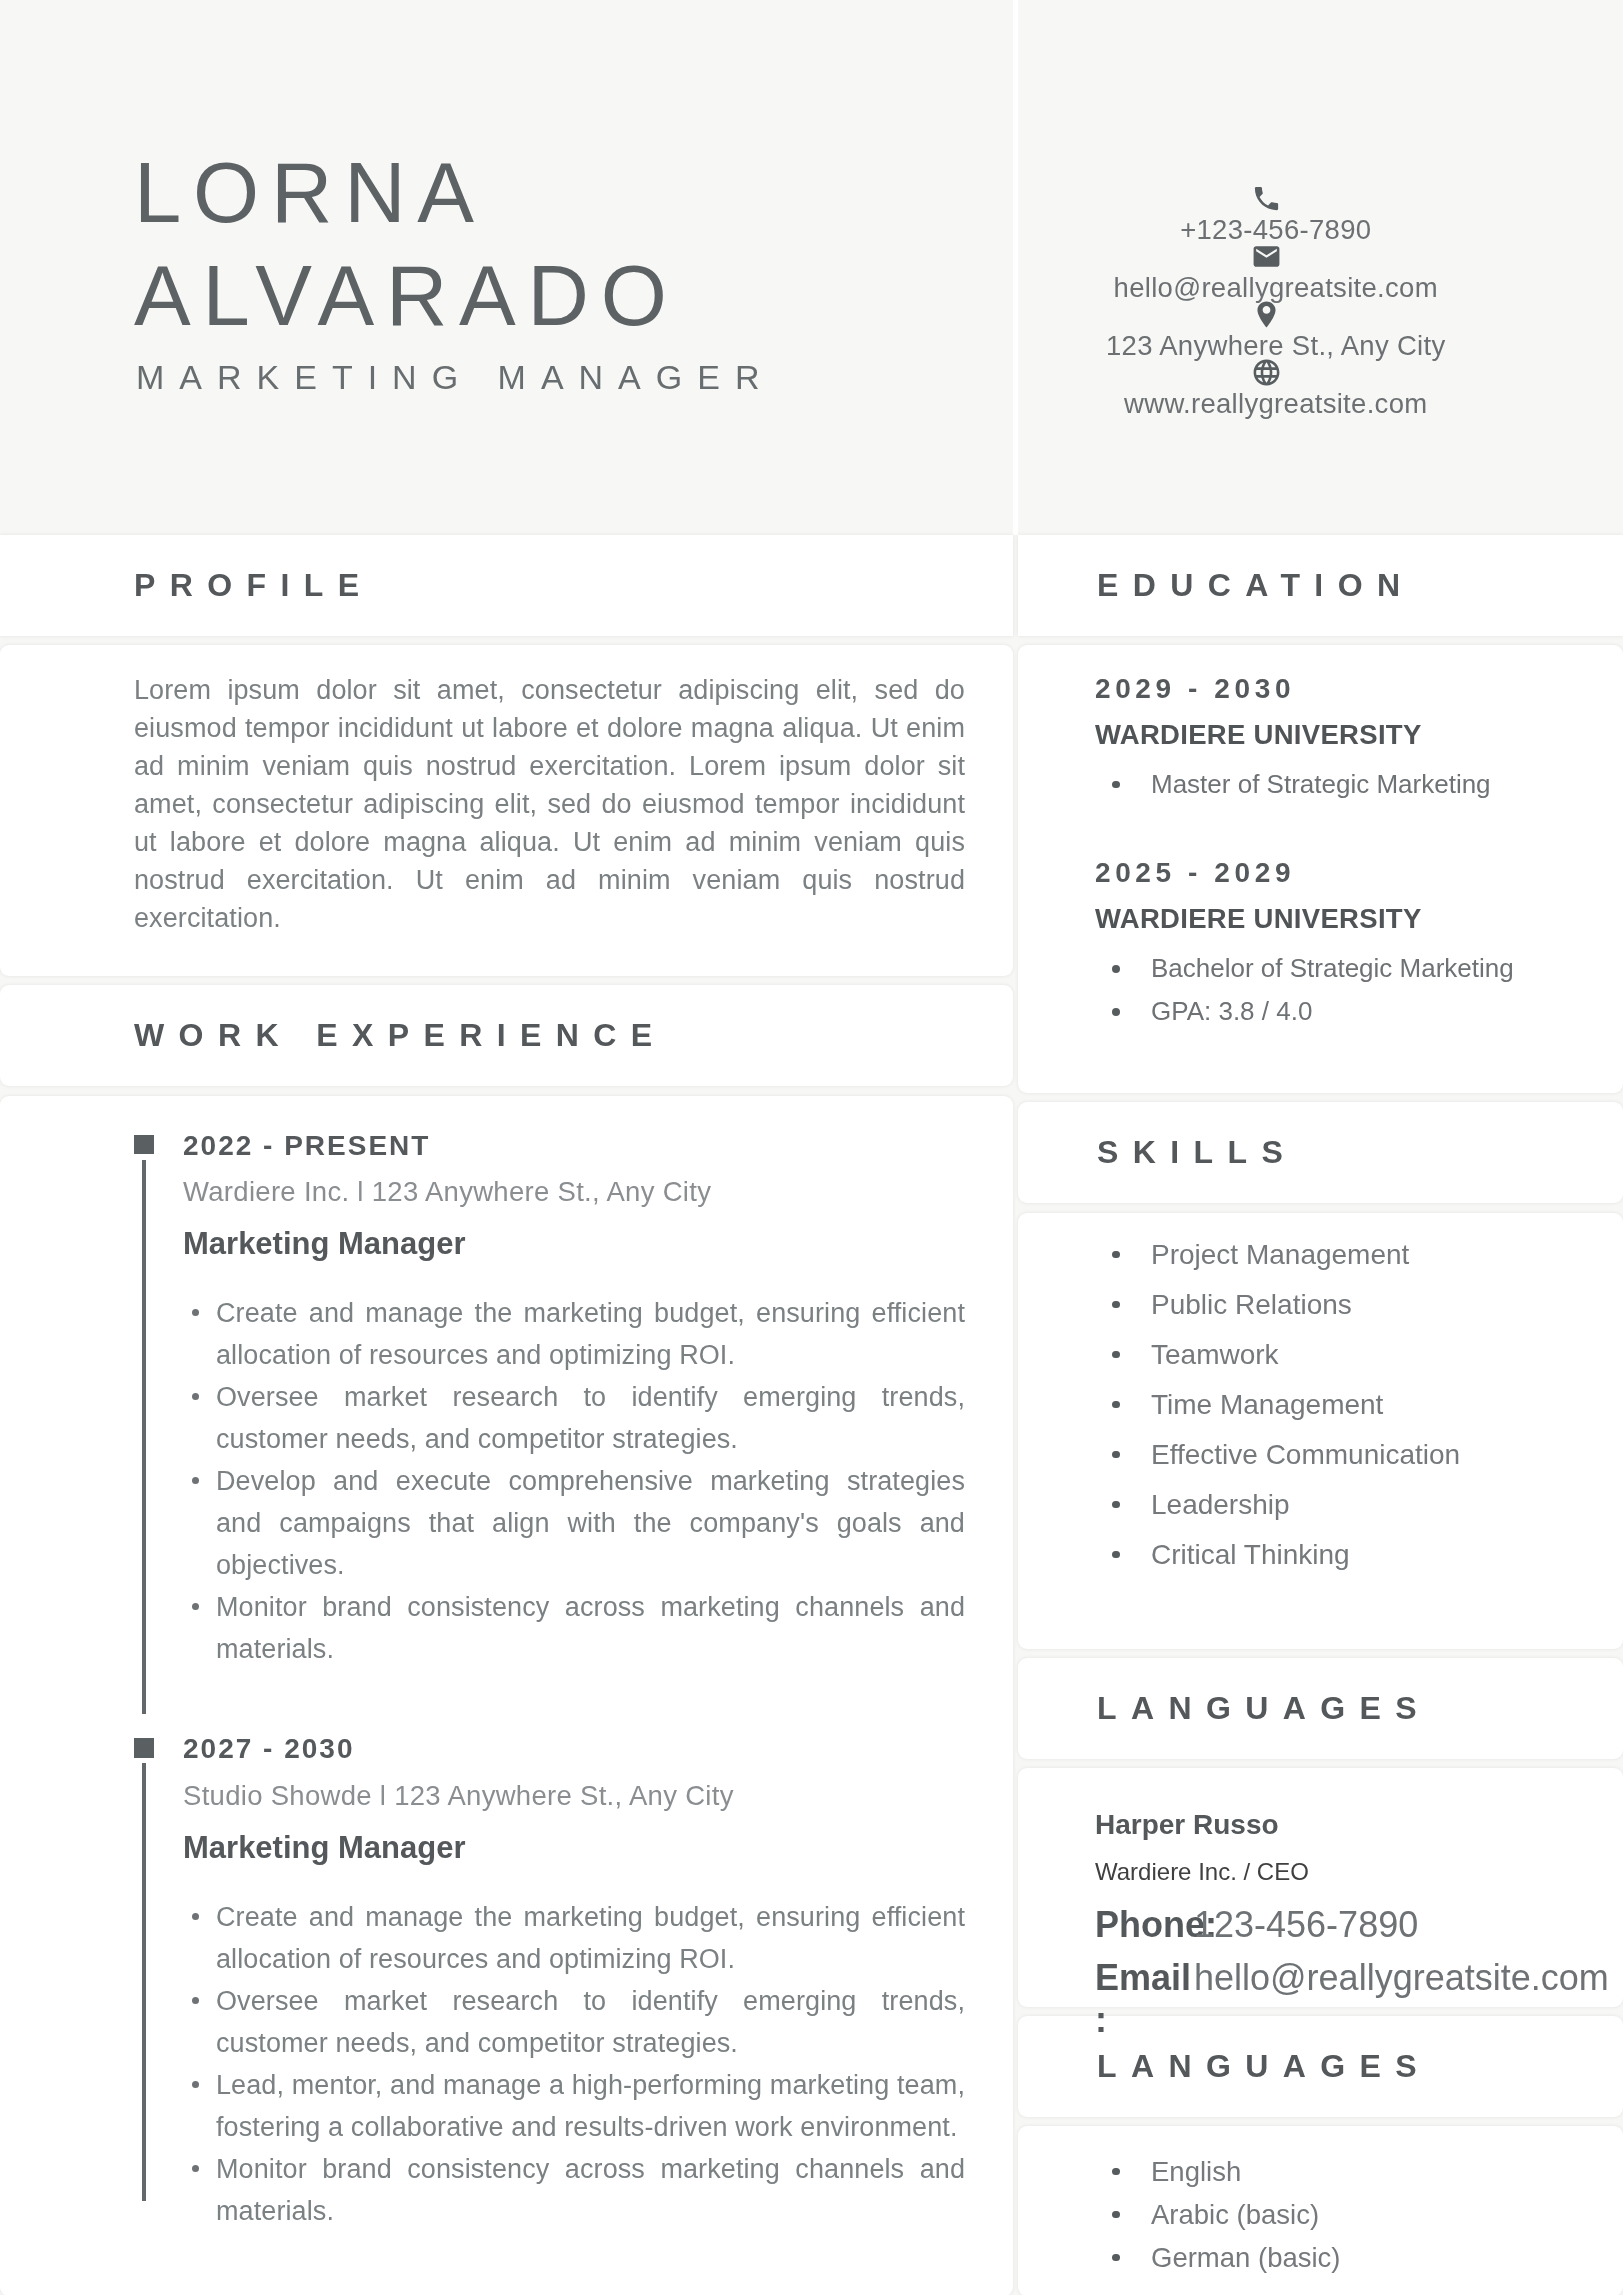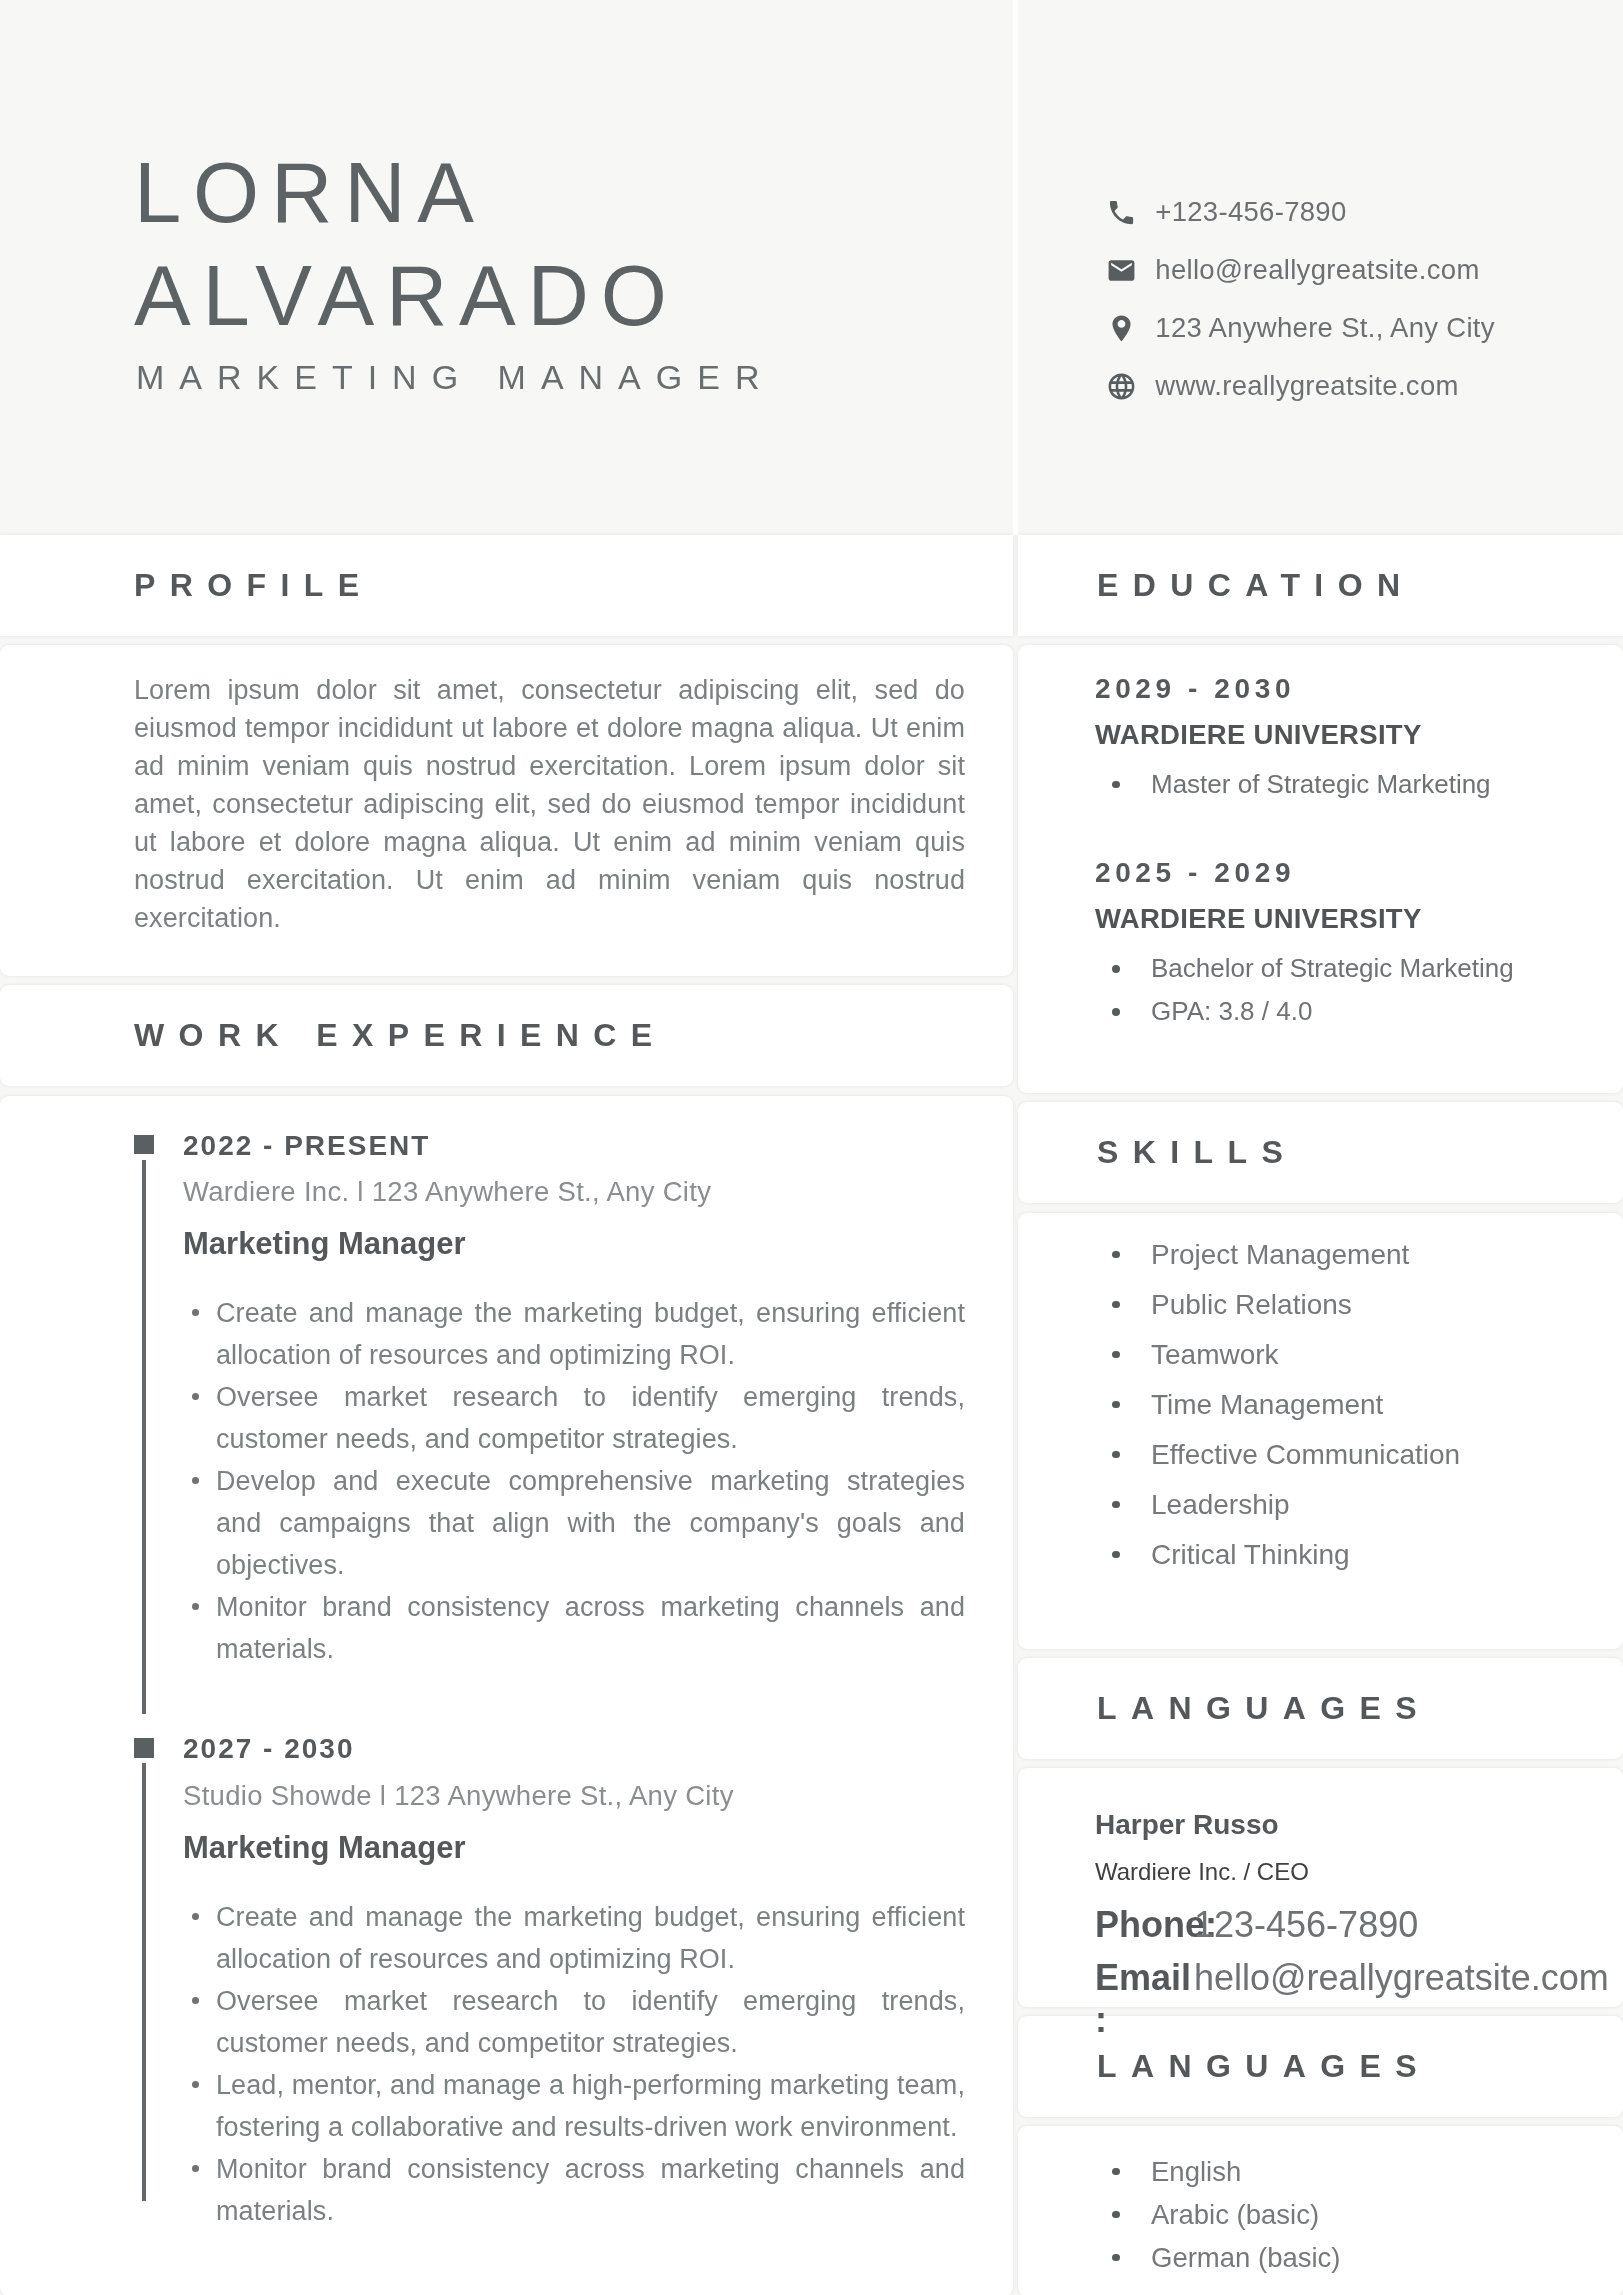--- a/index.html
+++ b/index.html
@@ -31,21 +31,21 @@
   }
   .person-name span { display:block; }
   .person-tagline {
     position:absolute; left:136px; top:360px;
     font-size:34px; line-height:34px; font-weight:300;
     letter-spacing:15px; color:#686d70;
   }
 
   .hero-right { position:relative; height:535px; }
   .contact-list { position:absolute; left:88px; top:183px; }
-  .contact-row { display:flex; align-items:center; height:58px; }
+  .contact-row { display:flex; align-items:center; height:58px;flex-direction:column; }
   .contact-row .cicon { width:31px; height:31px; flex:0 0 31px; margin-right:18.3px; display:flex; align-items:center; justify-content:center; }
   .contact-row .cicon svg { width:31px; height:31px; fill:#585d60; }
   .contact-row .ctext { font-size:27.5px; color:#6c7073; letter-spacing:0.3px; }
 
   
   .band.hdr { height:101px; display:flex; align-items:center; }
   .band.hdr h2 { margin:0; font-size:32px; font-weight:bold; letter-spacing:14.4px; color:#54585b; }
   .col-left  .band.hdr { padding-left:134px; }
   .col-right .band.hdr { padding-left:79px; }
 

